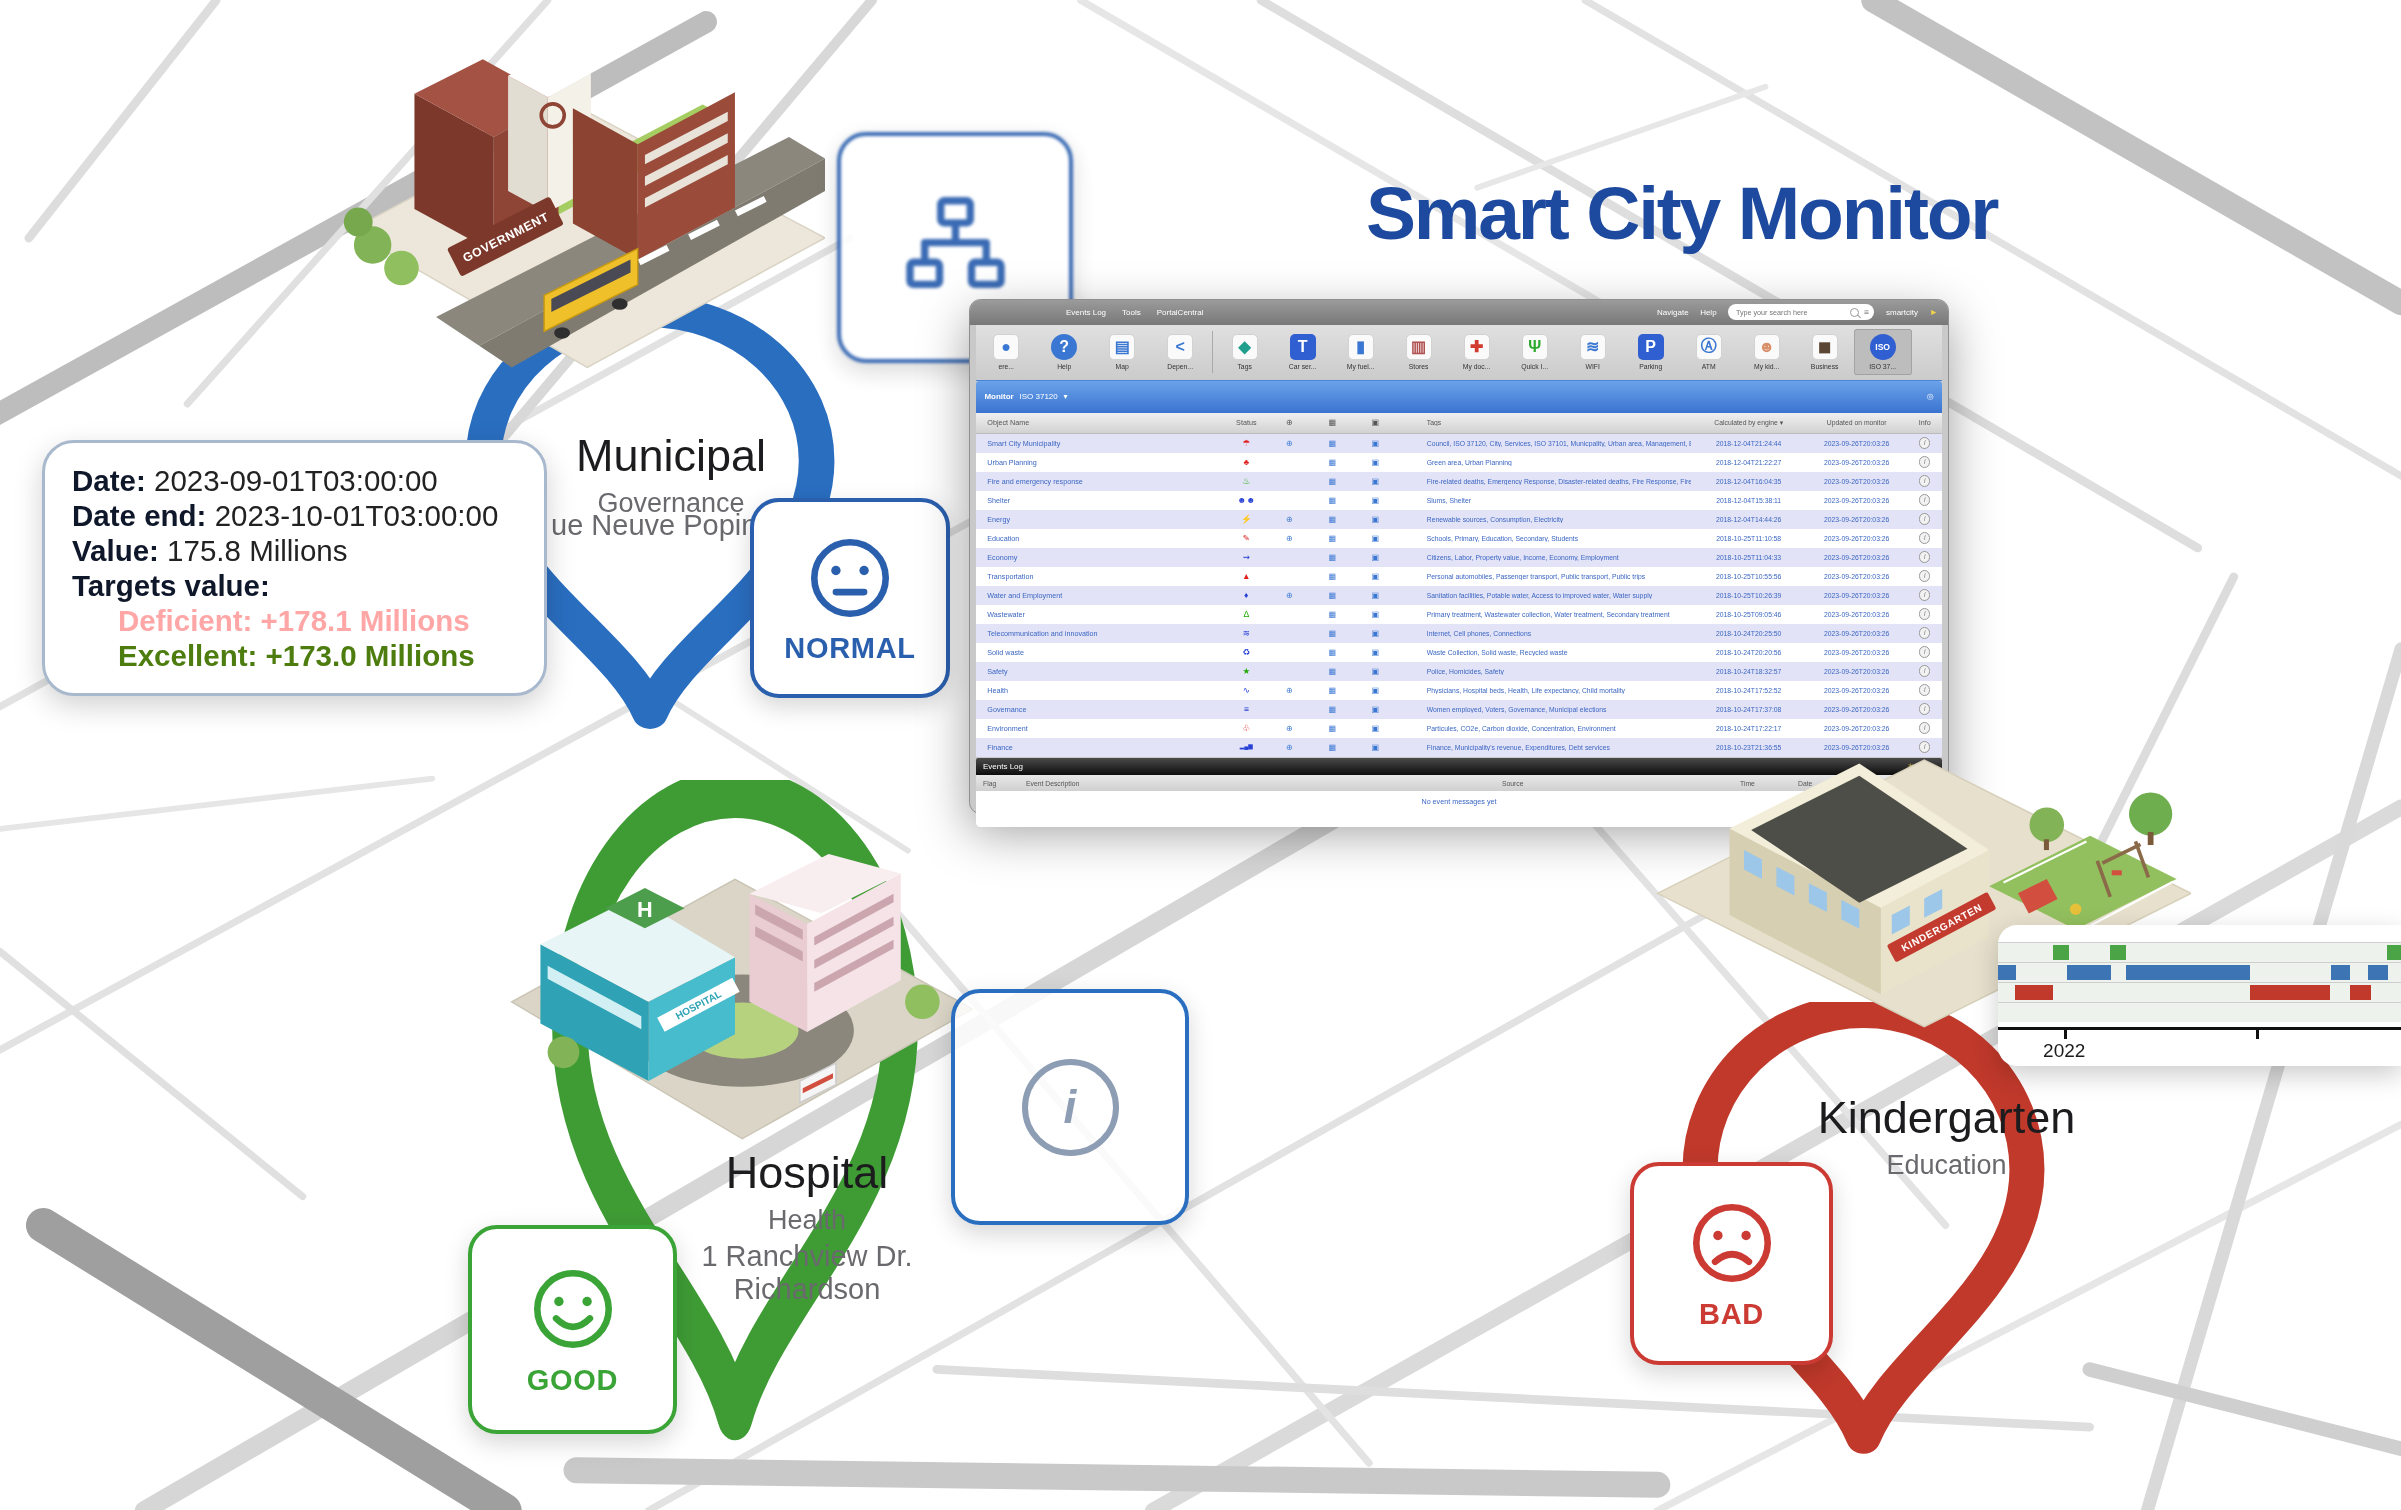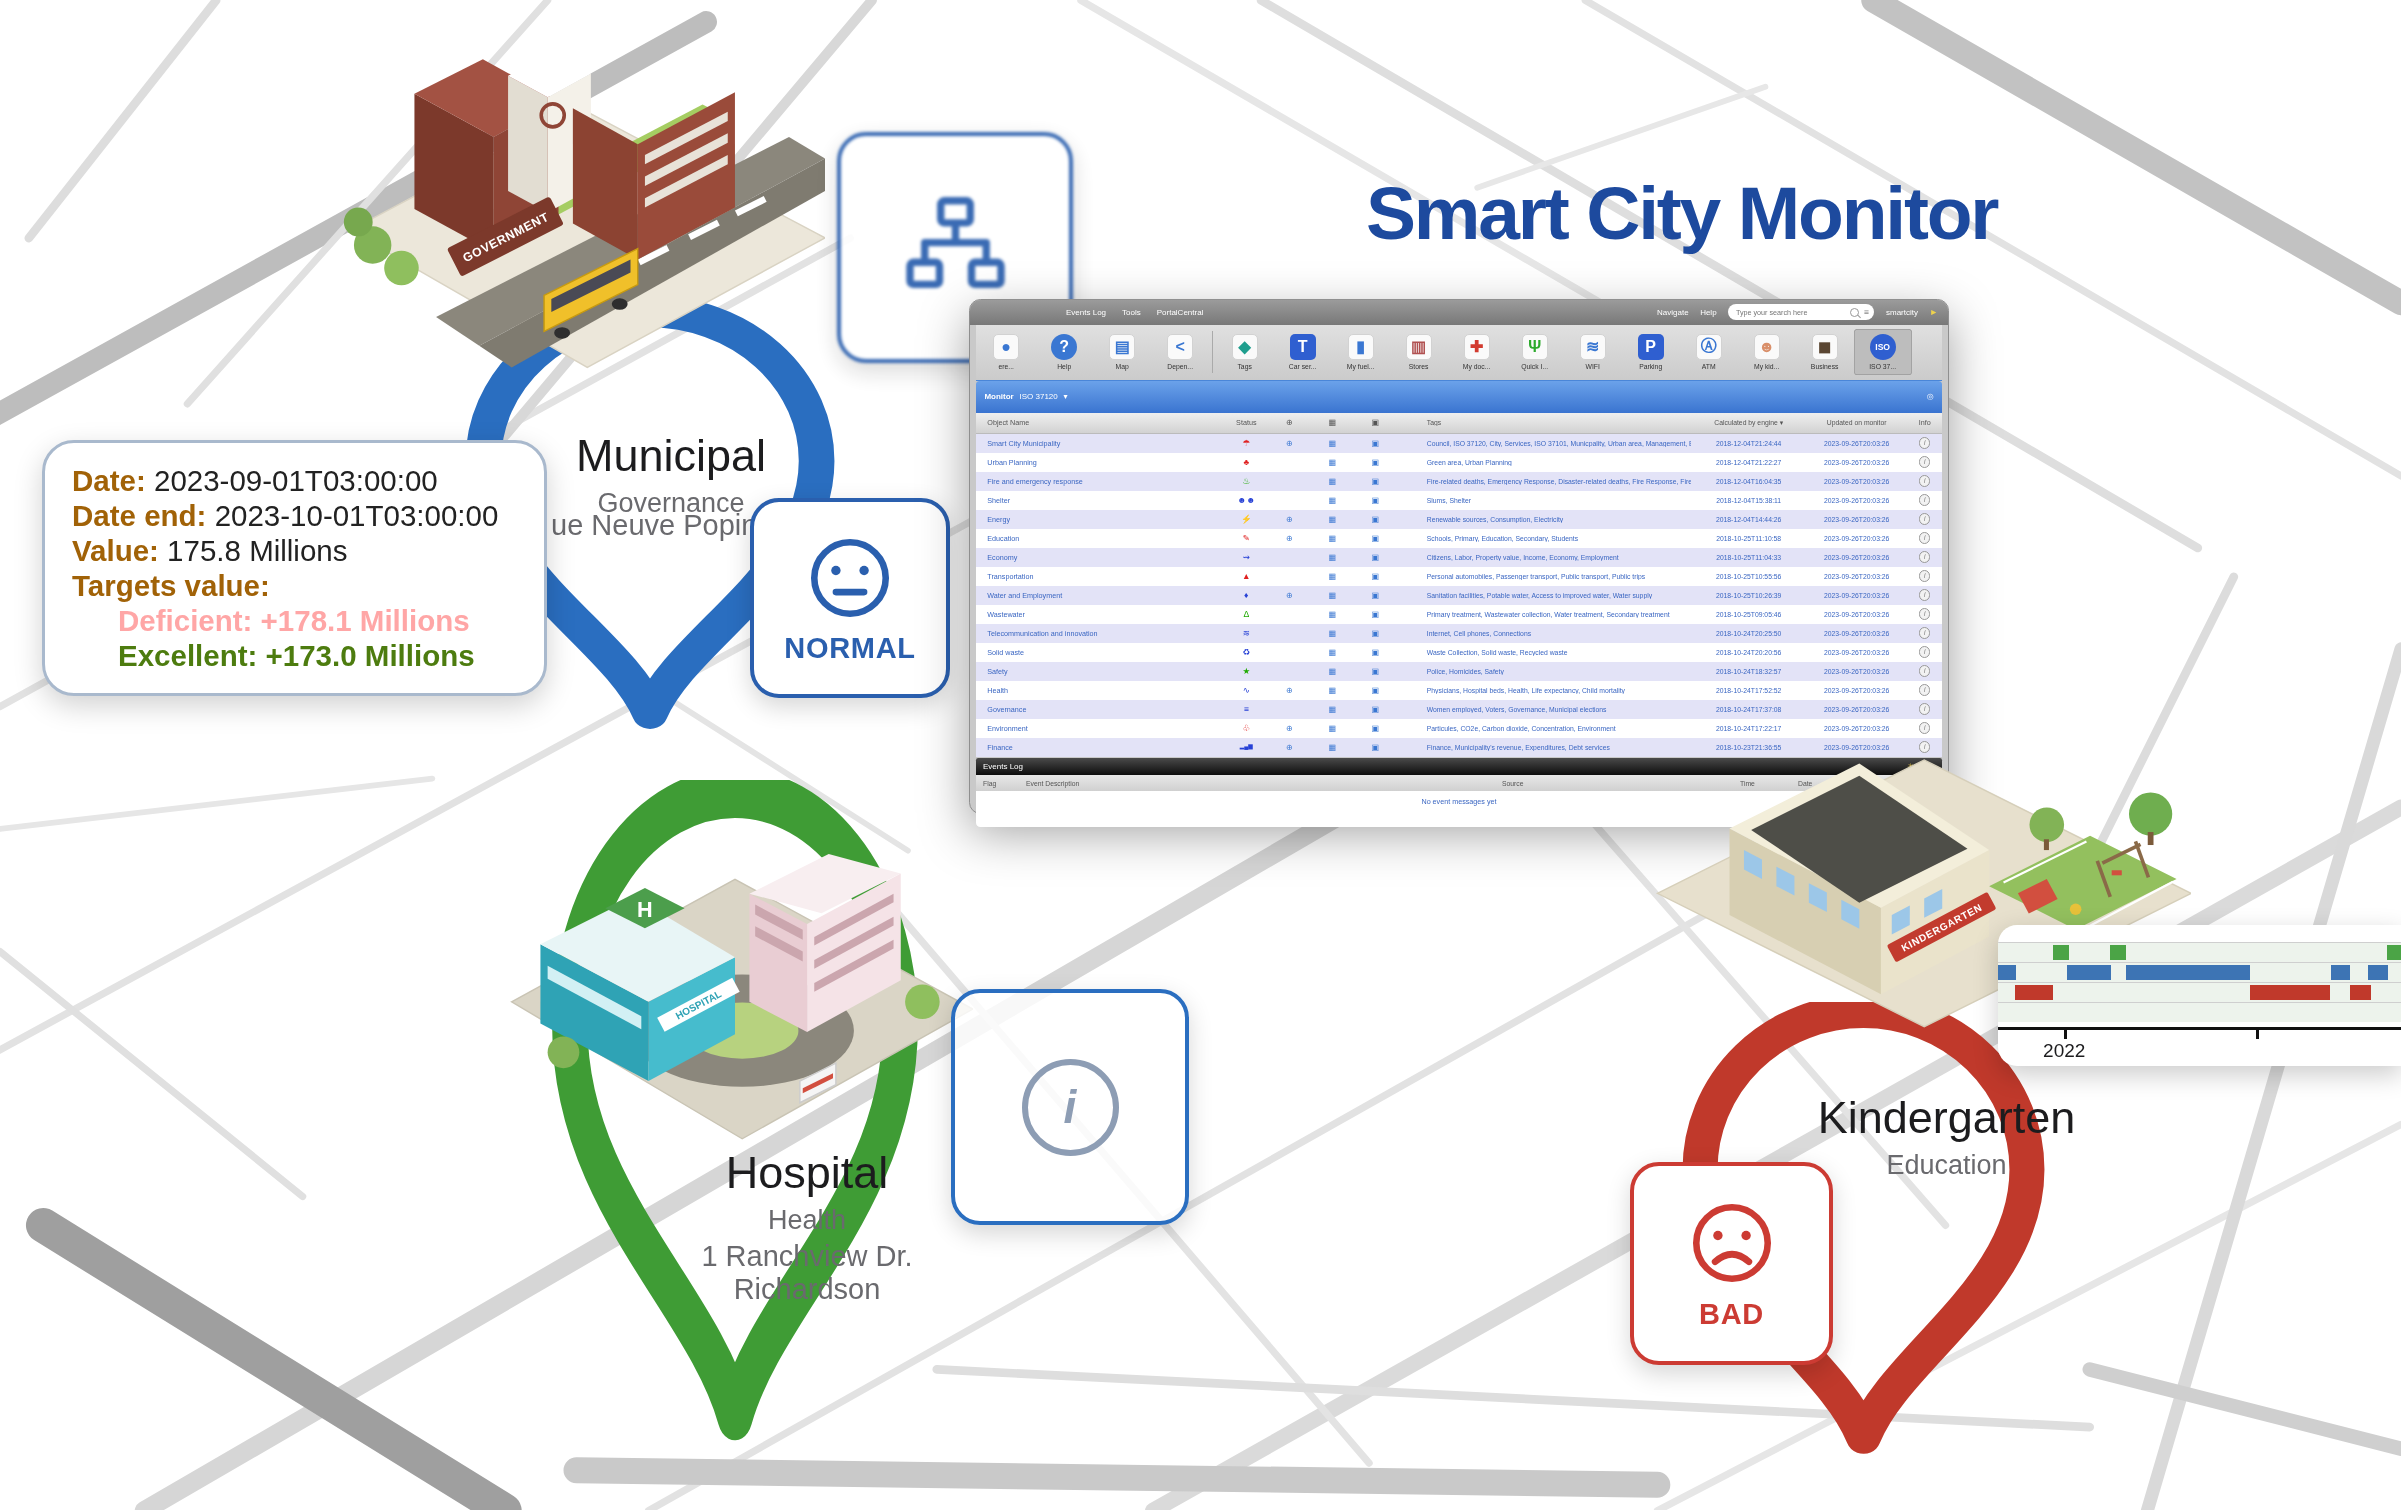--- a/index.html
+++ b/index.html
@@ -23,21 +23,21 @@
 
   
   .loc-name{font-size:45px;color:#1c1c1e;text-align:center;}
   .loc-cat{font-size:27px;color:#6a6a6e;text-align:center;margin-top:5.8px;}
   .loc-addr{font-size:29px;color:#6a6a6e;margin-top:4.3px;}
 
   
   .tooltip{position:absolute;left:42px;top:440px;width:505px;background:#fff;border:3.6px solid #a9b9cd;
            border-radius:32px;box-shadow:0 10px 29px rgba(0,0,0,.18);padding:20px 27px;box-sizing:border-box;}
   .tt-line{font-size:29.5px;line-height:35px;color:#222;}
-  .tt-label{font-weight:bold;color:#a16207;}
+  .tt-label{font-weight:bold;color:#0f172a;}
   .target-line{font-size:29.5px;line-height:35px;font-weight:bold;padding-left:46px;}
 
   
   .badge{position:absolute;background:#fff;border:4.3px solid currentColor;border-radius:29px;
          box-shadow:0 8.6px 24.5px rgba(0,0,0,.16);display:flex;flex-direction:column;align-items:center;
          justify-content:center;gap:7.2px;box-sizing:border-box;}
   .badge .b-label{font-size:29px;font-weight:bold;letter-spacing:0.7px;color:currentColor;}
   .badge svg{display:block;}
   .badge-info-circle{width:85px;height:85px;border:6.5px solid #8d9db4;border-radius:50%;color:#8d9db4;
          display:flex;align-items:center;justify-content:center;font-size:46px;font-weight:bold;font-style:italic;}
@@ -627,20 +627,29 @@
     <div class="loc-cat">Health</div>
     <div class="loc-addr" style="text-align:center;">1 Ranchview Dr. Richardson</div>
   </div>
 
   <div class="badge" style="left: 951px; top: 989px; width: 238px; height: 236px; background: rgba(255, 255, 255, 0.82); color: rgb(42, 110, 192);">
     <div class="badge-info-circle">
       <span>i</span>
     </div>
   </div>
 
+  <div class="badge" style="left: 468px; top: 1225px; width: 209px; height: 209px; color: rgb(58, 164, 55);">
+    <svg width="94" height="94" viewBox="0 0 100 100">
+      <circle cx="50" cy="50" r="38" fill="none" stroke="currentColor" stroke-width="7"></circle>
+      <circle cx="35" cy="42" r="5" fill="currentColor"></circle>
+      <circle cx="65" cy="42" r="5" fill="currentColor"></circle>
+      <path d="M32,60 Q50,78 68,60" fill="none" stroke="currentColor" stroke-width="7" stroke-linecap="round"></path>
+    </svg>
+    <div class="b-label">GOOD</div>
+  </div>
 
   <div class="pin" style="left: 1630px; top: 1002px; width: 467px; height: 453px; color: rgb(192, 57, 43);">
     <svg viewBox="0 0 100 100" preserveAspectRatio="none">
       <path d="M50,96 C43,78 15,63 15,37 A35,35 0 1 1 85,37 C85,63 57,78 50,96 Z" fill="none" stroke="currentColor" stroke-width="7.5" stroke-linejoin="round"></path>
     </svg>
   </div>
 
   <svg class="bld" style="left:1643px;top:677px;" width="548" height="375" viewBox="0 0 760 520">
     <polygon points="20,300 390,115 760,300 390,485" fill="#e7e0cd" stroke="#d6cfba" stroke-width="2"></polygon>
     <polygon points="480,290 620,220 740,280 600,350" fill="#93c05e"></polygon>

